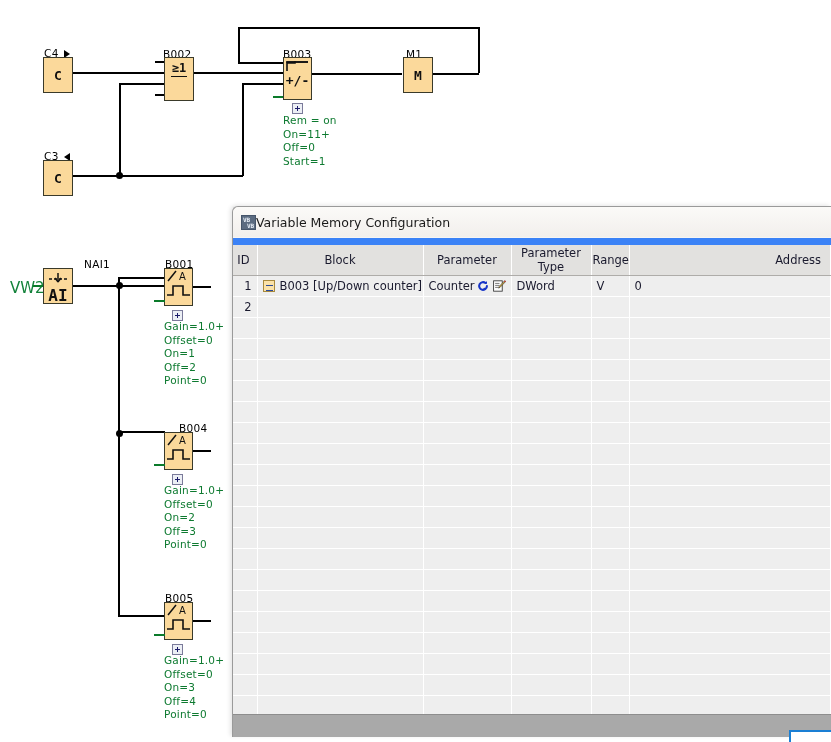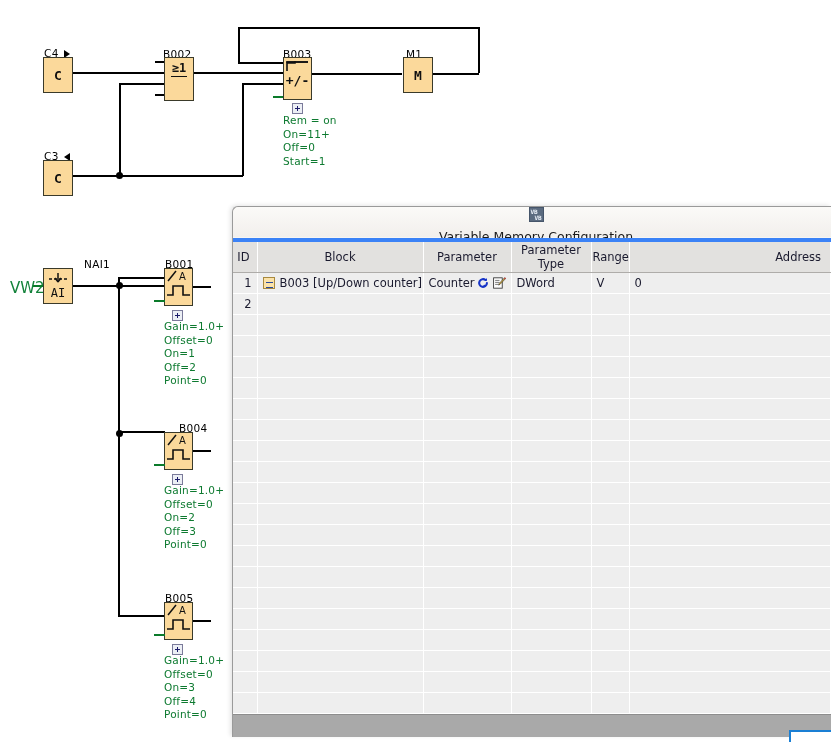--- a/index.html
+++ b/index.html
@@ -41,30 +41,30 @@
   
   .anablk svg{position:absolute;left:0;top:0;}
 
   
   #dialog{
     position:absolute;left:232px;top:206px;width:599px;height:531px;
     background:#f7f5f3;border:1px solid #9a9a9a;border-right:none;border-bottom:none;
     border-top-left-radius:6px;box-shadow:-2px -1px 4px rgba(0,0,0,.10);
     box-sizing:border-box;overflow:hidden;
   }
-  #titlebar{height:30px;display:flex;align-items:center;gap:7px;padding-left:8px;
-            background:linear-gradient(#fbfaf8,#f2efec);border-top-left-radius:6px;flex-direction:column;}
+  #titlebar{height:30px;display:flex;align-items:center;padding-left:8px;
+            background:linear-gradient(#fbfaf8,#f2efec);border-top-left-radius:6px;}
   #titlebar .ttl{font-size:12.5px;color:#1a1a1a;font-family:"DejaVu Sans","Liberation Sans",sans-serif;}
   .appicon{width:15px;height:15px;background:#5b6b80;border:1px solid #46556a;box-sizing:border-box;
            position:relative;display:inline-block;flex:0 0 auto;}
   .appicon span{position:absolute;color:#e8eef6;font-size:6px;line-height:6px;font-family:"DejaVu Sans Mono","Liberation Mono",monospace;font-weight:700;}
   .appicon .t1{left:1px;top:1px;}
   .appicon .t2{left:5px;top:7px;}
 
-  #grid{position:absolute;left:0;top:31px;right:0;bottom:22px;border-top:4px solid #3b82f6;}
+  #grid{position:absolute;left:0;top:31px;right:0;bottom:22px;border-top:7px solid #3b82f6;}
   table.vmt{border-collapse:collapse;width:100%;table-layout:fixed;}
   table.vmt th{
     background:#e2e1df;border-right:1px solid #ffffff;border-bottom:1px solid #aeaca9;
     height:20px;font-weight:normal;font-size:11.5px;color:#1a1a2e;
     font-family:"DejaVu Sans","Liberation Sans",sans-serif;
   }
   table.vmt td{
     background:#eeeeee;border-right:1px solid #ffffff;border-bottom:1px solid #ffffff;
     height:20px;font-size:11.5px;color:#1a1a2e;padding:0 5px;
     font-family:"DejaVu Sans","Liberation Sans",sans-serif;overflow:hidden;white-space:nowrap;
@@ -155,21 +155,21 @@
 
   <div class="greenlbl" style="left:10px;top:279px;">VW2</div>
   <div class="gw" style="left:33px;top:285px;width:10px;"></div>
   <div class="blkname" style="left:44px;top:258px;margin-left:40px;">NAI1</div>
   <div class="blk" style="left:43px;top:268px;width:30px;height:36px;">
     <svg width="28" height="34" viewBox="0 0 28 34" style="position:absolute;left:0;top:0;">
       <path d="M14 4 L14 13" stroke="#111" stroke-width="1.5"></path>
       <path d="M5 10 L23 10" stroke="#111" stroke-width="1.4" stroke-dasharray="3,2"></path>
       <path d="M14 13 L11 9 M14 13 L17 9" stroke="#111" stroke-width="1.3" fill="none"></path>
     </svg>
-    <div style="position:absolute;left:0;right:0;top:17px;text-align:center;font-family:'DejaVu Sans Mono','Liberation Mono',monospace;font-size:12px;font-weight:400;color:#111;">AI</div>
+    <div style="position:absolute;left:0;right:0;top:17px;text-align:center;font-family:'DejaVu Sans Mono','Liberation Mono',monospace;font-size:16px;font-weight:700;color:#111;">AI</div>
   </div>
 
   <div class="wire wh" style="left:73px;top:285px;width:100px;height:2.4px;"></div>
   <div class="junction" style="left:116px;top:282px;"></div>
   <div class="wire wv" style="left:118px;top:277px;height:340px;width:2.4px;"></div>
   <div class="junction" style="left:116px;top:430px;"></div>
 
   <div class="wire wh" style="left:118px;top:277px;width:47px;height:2.4px;"></div>
 
   <div class="wire wh" style="left:118px;top:431px;width:47px;height:2.4px;"></div>

